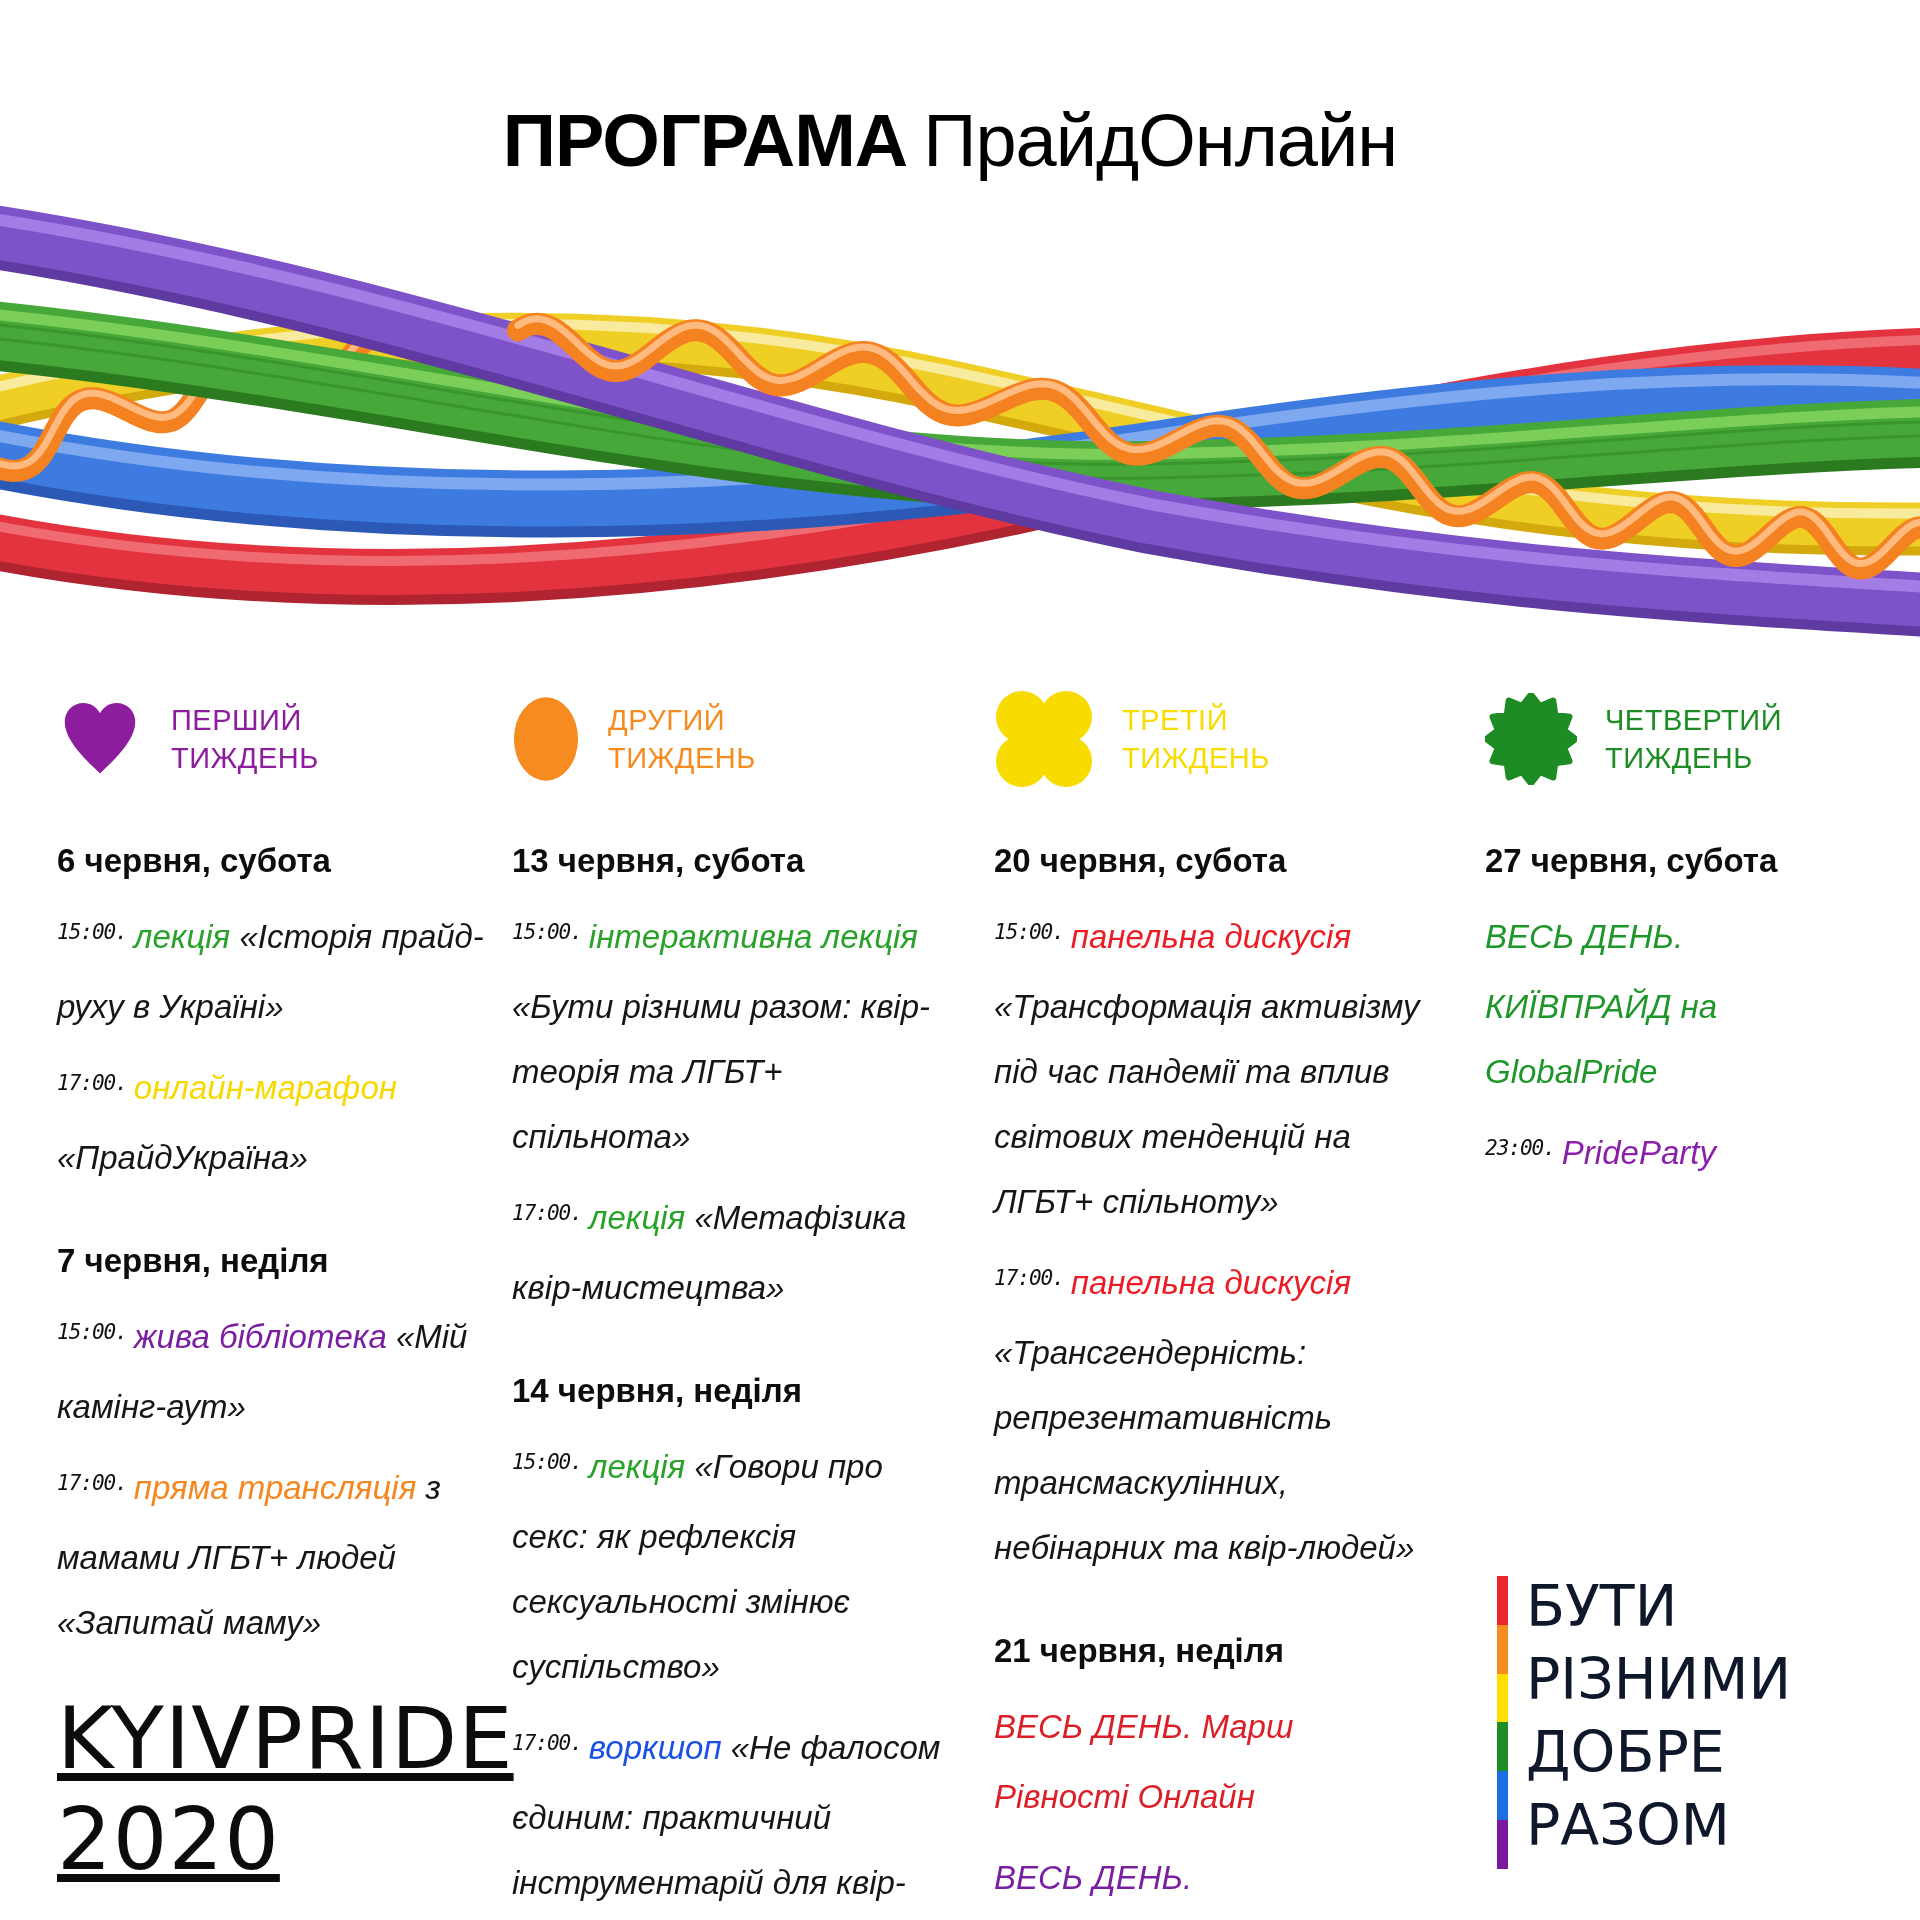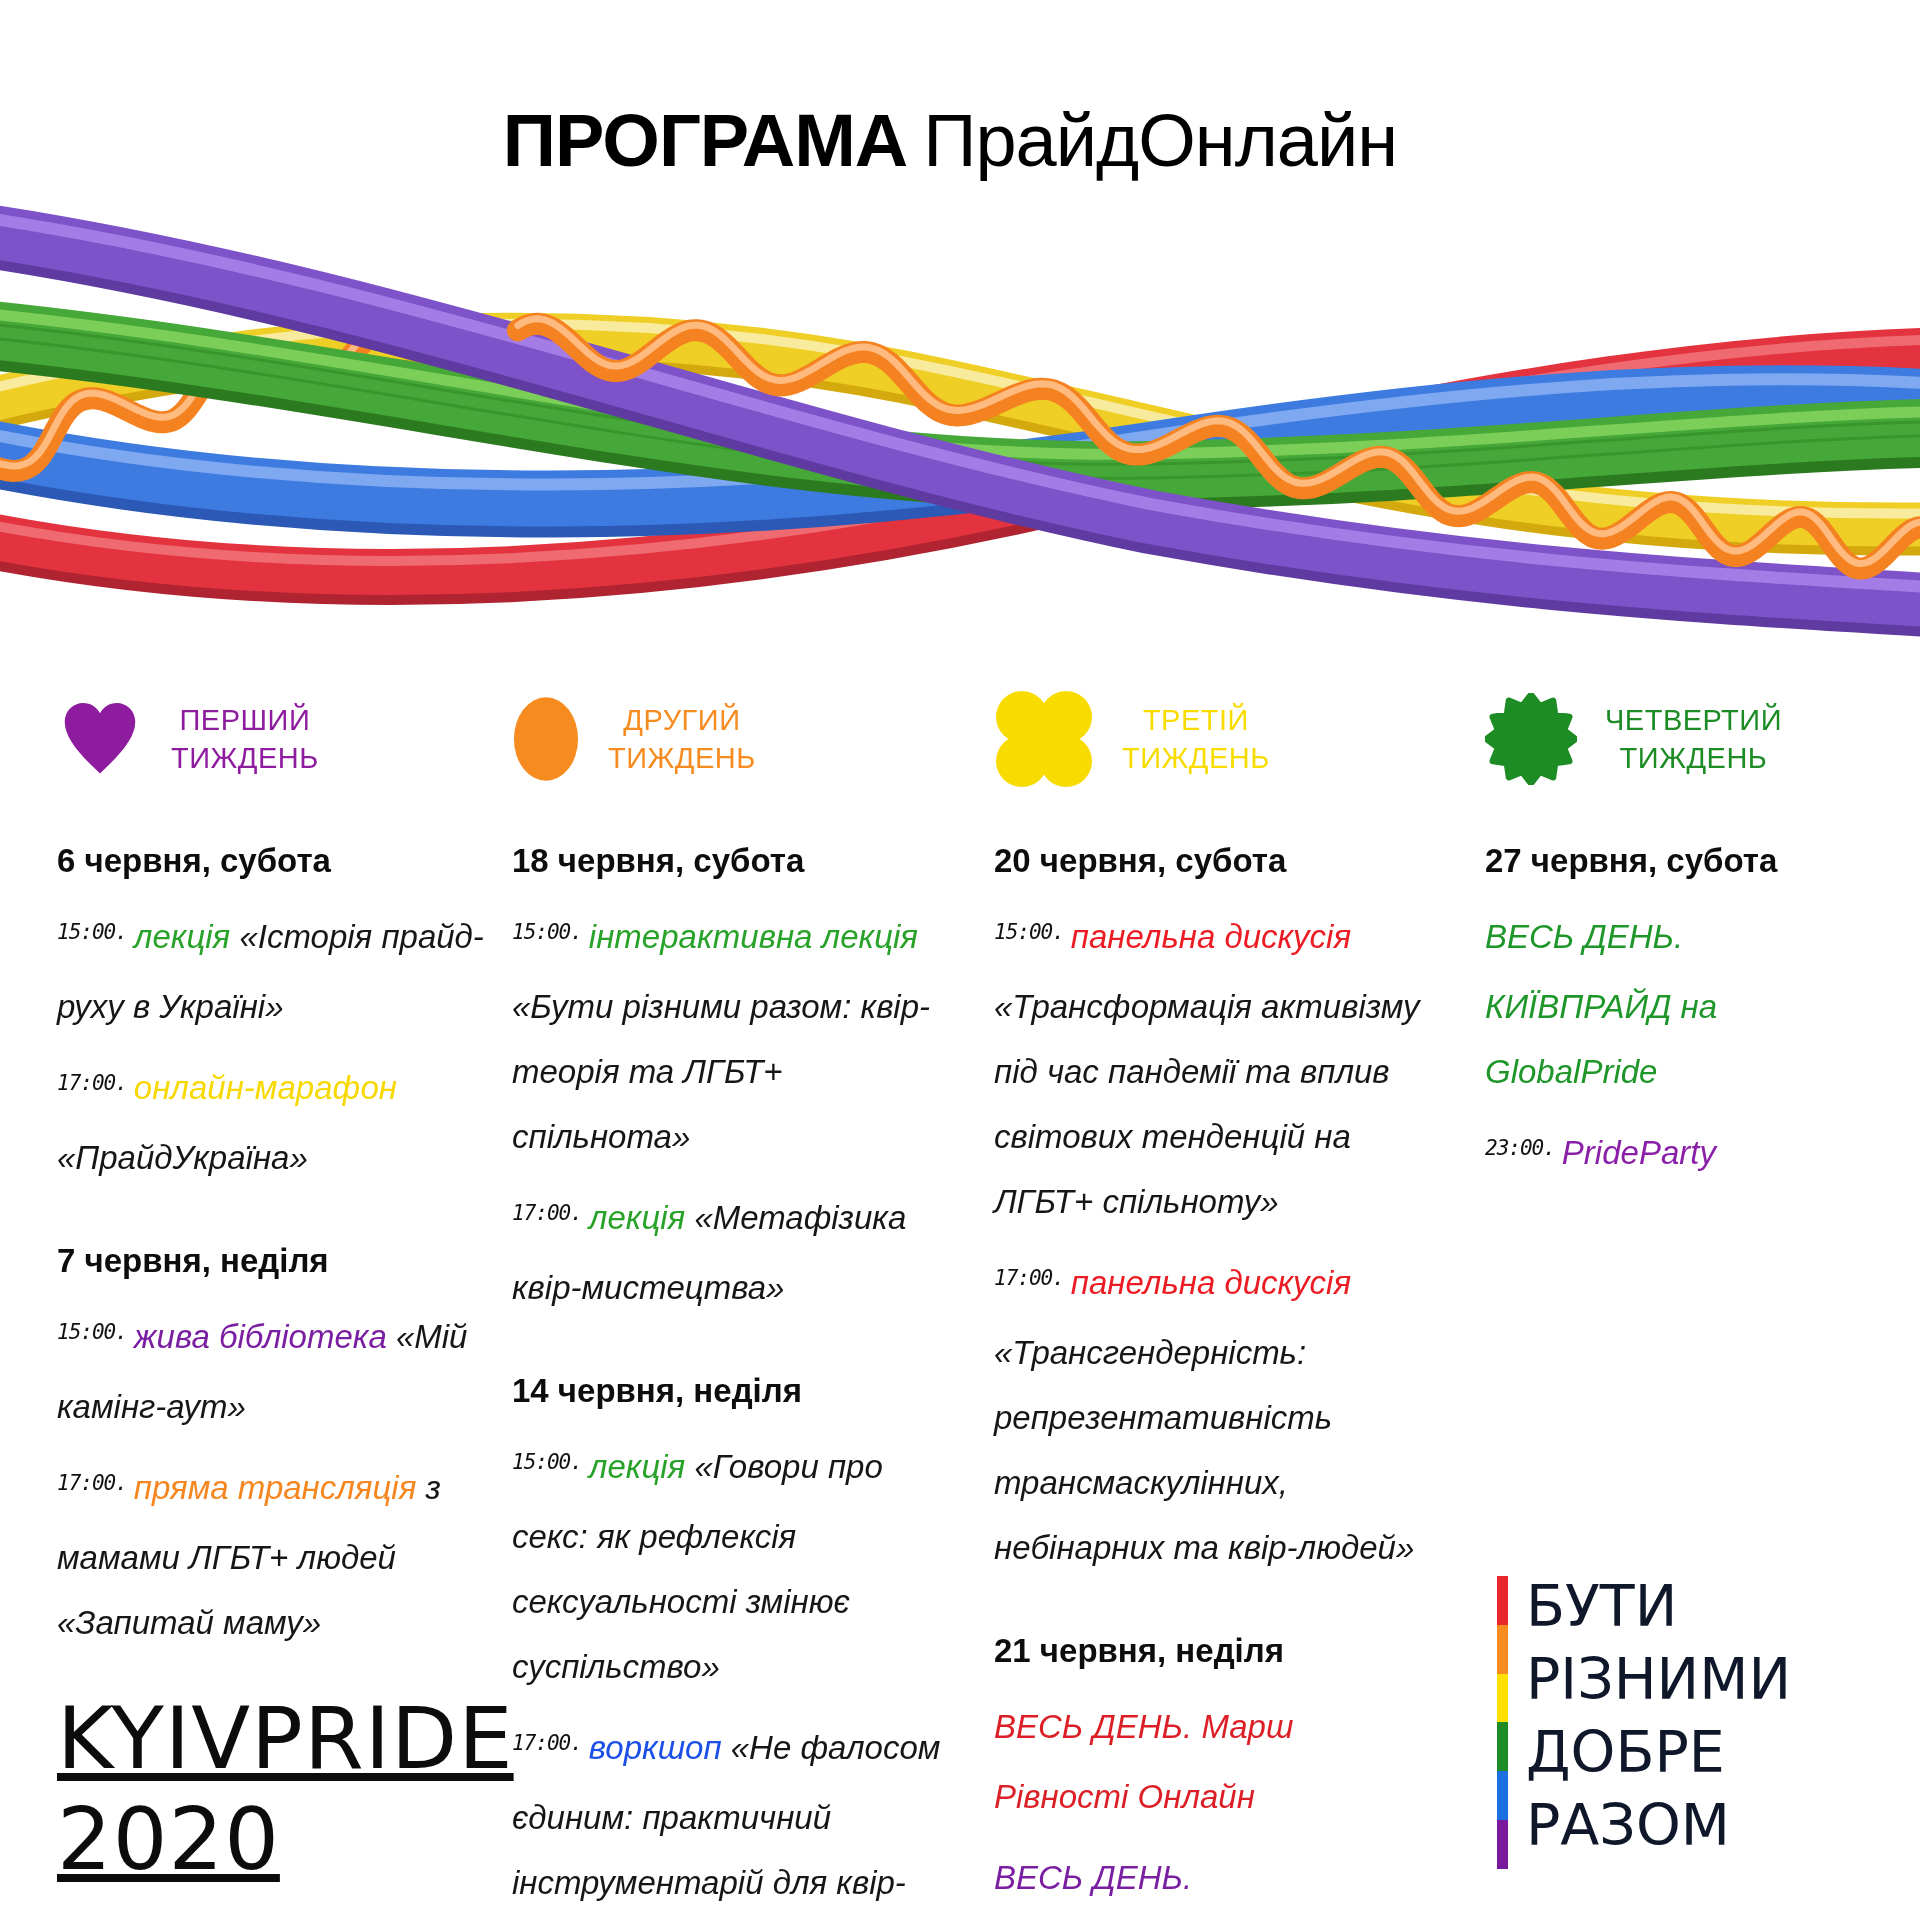--- a/index.html
+++ b/index.html
@@ -13,21 +13,21 @@
   .title .bold{font-weight:700;}
   .title .reg{font-weight:400;margin-left:16px;}
 
   
   .ribbon{position:absolute;top:192px;left:0;width:1920px;height:474px;}
   .ribbon use,.ribbon path{fill:none;stroke-linecap:round;stroke-linejoin:round;}
 
   
   .col{position:absolute;top:688px;width:432px;}
   .col-1{left:57px;}  .col-2{left:512px;}  .col-3{left:994px;}  .col-4{left:1485px;width:402px;}
-  .week-head{display:flex;align-items:center;gap:28px;height:102px;margin-bottom:44px;text-align:center;}
+  .week-head{display:flex;align-items:center;gap:28px;height:102px;margin-bottom:44px;}
   .week-icon{flex:0 0 auto;display:block;}
   .week-name{font-size:29px;line-height:38px;letter-spacing:.5px;font-weight:400;white-space:pre-line;}
   .date{font-size:33px;font-weight:700;color:#0d0d0d;margin:52px 0 24px 0;}
   .day:first-of-type .date{margin-top:0;}
   .ev{font-size:33px;line-height:65px;margin:0 0 16px 0;color:#161616;font-style:italic;}
   .t{font-family:"DejaVu Sans Mono",monospace;font-size:21px;letter-spacing:-1px;
      position:relative;top:-9px;margin-right:7px;color:#111;}
   .t:empty{margin-right:0;}
   .lbl{white-space:pre-line;}
 
@@ -124,21 +124,21 @@
 
 <div class="col col-2">
   <div class="week-head">
     <svg class="week-icon" width="68" height="88" viewBox="0 0 70 90" style="color: rgb(246, 139, 31);">
       <ellipse fill="currentColor" cx="35" cy="45" rx="33" ry="43"></ellipse>
     </svg>
     <div class="week-name" style="color: rgb(246, 139, 31);">ДРУГИЙ
 ТИЖДЕНЬ</div>
   </div>
   <div class="day">
-    <div class="date">18 червня, субота</div>
+    <div class="date">13 червня, субота</div>
     <p class="ev"><span class="t">15:00.</span><span class="lbl" style="color: rgb(40, 162, 40);">інтерактивна лекція</span> <span>«Бути різними разом: квір-теорія та ЛГБТ+ спільнота»</span></p>
     <p class="ev"><span class="t">17:00.</span><span class="lbl" style="color: rgb(40, 162, 40);">лекція</span> <span>«Метафізика квір-мистецтва»</span></p>
   </div>
   <div class="day">
     <div class="date">14 червня, неділя</div>
     <p class="ev"><span class="t">15:00.</span><span class="lbl" style="color: rgb(40, 162, 40);">лекція</span> <span>«Говори про секс: як рефлексія сексуальності змінює суспільство»</span></p>
     <p class="ev"><span class="t">17:00.</span><span class="lbl" style="color: rgb(26, 79, 232);">воркшоп</span> <span>«Не фалосом єдиним: практичний інструментарій для квір-насолоди»</span></p>
   </div>
 </div>
 

